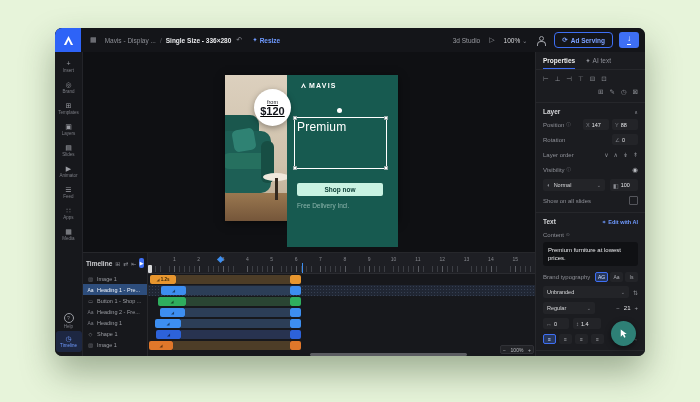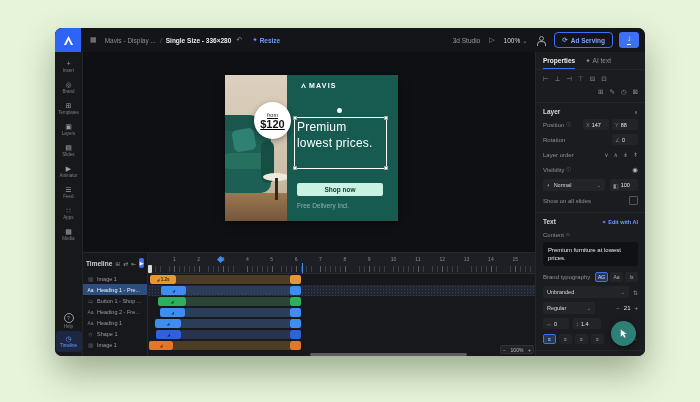--- a/index.html
+++ b/index.html
@@ -54,32 +54,32 @@
   .ad-photo{position:relative;width:62px;height:146px;overflow:hidden;background:linear-gradient(#dcd0be 0%,#cfc1ab 62%,#c4b49c 82%);}
   .floor{position:absolute;left:0;top:118px;width:62px;height:28px;background:linear-gradient(#9a7850,#75563a);}
   .chair-back{position:absolute;left:-8px;top:40px;width:42px;height:46px;background:#1a574d;border-radius:9px;}
   .chair-body{position:absolute;left:-8px;top:56px;width:54px;height:62px;background:#1d5f55;border-radius:10px;}
   .chair-cushion{position:absolute;left:-2px;top:78px;width:44px;height:16px;background:#26705f;border-radius:6px;}
   .chair-pillow{position:absolute;left:8px;top:54px;width:22px;height:22px;background:#2f8273;border-radius:5px;transform:rotate(-10deg);}
   .chair-arm{position:absolute;left:36px;top:66px;width:13px;height:42px;background:#174e44;border-radius:6px;}
   .table-top{position:absolute;left:38px;top:98px;width:26px;height:8px;background:#efe8dc;border-radius:50%;}
   .table-leg{position:absolute;left:50px;top:103px;width:2.5px;height:22px;background:#33291f;}
 
-  .ad-teal{position:relative;width:111px;height:146px;background:#175a50;}
+  .ad-teal{position:relative;width:111px;height:172px;background:#175a50;}
   .ad-logo{position:absolute;left:13px;top:7px;display:flex;align-items:center;gap:2px;color:#fff;}
   .ad-logo-text{font-size:7px;font-weight:bold;letter-spacing:1.2px;}
   .headline{position:absolute;left:10px;top:45px;color:#fff;font-size:12px;line-height:15.5px;font-weight:500;letter-spacing:.2px;}
   .selbox{position:absolute;left:7px;top:42px;width:91px;height:50px;border:1px solid #fff;}
   .handle{position:absolute;width:4px;height:4px;background:#fff;border:.5px solid #9aa;box-sizing:border-box;}
   .h-tl{left:-2px;top:-2px;} .h-tr{right:-2px;top:-2px;} .h-bl{left:-2px;bottom:-2px;} .h-br{right:-2px;bottom:-2px;}
   .rot-dot{position:absolute;left:50px;top:33px;width:5px;height:5px;background:#fff;border-radius:50%;}
   .cta{position:absolute;left:10px;top:108px;width:86px;height:13px;background:#c9f2e2;border-radius:2px;
        display:flex;align-items:center;justify-content:center;color:#0d4038;font-size:6.5px;font-weight:bold;}
   .footnote{position:absolute;left:10px;top:127px;color:rgba(226,248,240,.55);font-size:6.5px;}
-  .badge{position:absolute;left:29px;top:27px;width:37px;height:37px;background:#fff;border-radius:50%;
+  .badge{position:absolute;left:29px;top:14px;width:37px;height:37px;background:#fff;border-radius:50%;
          display:flex;flex-direction:column;align-items:center;justify-content:center;box-shadow:0 2px 6px rgba(0,0,0,.35);text-decoration:underline;}
   .badge-from{color:#23252b;font-size:5.5px;line-height:6px;}
   .badge-price{color:#14161c;font-size:11px;font-weight:bold;line-height:12px;}
 
   
   .timeline{position:absolute;left:28px;top:224px;width:452px;height:104px;background:#17181c;border-top:1px solid #26272b;}
   .tl-left{position:absolute;left:0;top:0;width:65px;height:104px;border-right:1px solid #26272b;box-sizing:border-box;}
   .tl-left-head{display:flex;align-items:center;height:20px;padding:0 3px;gap:3px;}
   .tl-title{color:#cfd0d4;font-size:6.5px;font-weight:bold;margin-right:auto;}
   .tl-hico{color:#8d8f96;font-size:6px;}
@@ -248,21 +248,20 @@
         <div class="ad-teal">
           <div class="ad-logo">
             <svg width="7" height="7" viewBox="0 0 24 24">
               <path d="M12 3.5 L20.5 20.5 H16.3 L12 11.2 L7.7 20.5 H3.5 Z" fill="#fff"></path>
             </svg>
             <span class="ad-logo-text">MAVIS</span>
           </div>
           <div class="rot-dot"></div>
           <div class="headline">
             <div>Premium</div>
-            <div>lowest prices.</div>
           </div>
           <div class="selbox">
             <span class="handle h-tl"></span>
             <span class="handle h-tr"></span>
             <span class="handle h-bl"></span>
             <span class="handle h-br"></span>
           </div>
           <div class="cta">Shop now</div>
           <div class="footnote">Free Delivery Incl.</div>
         </div>

